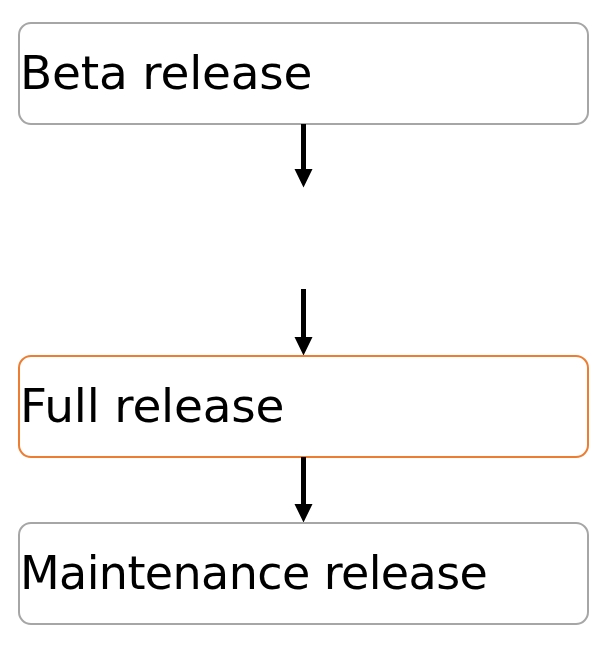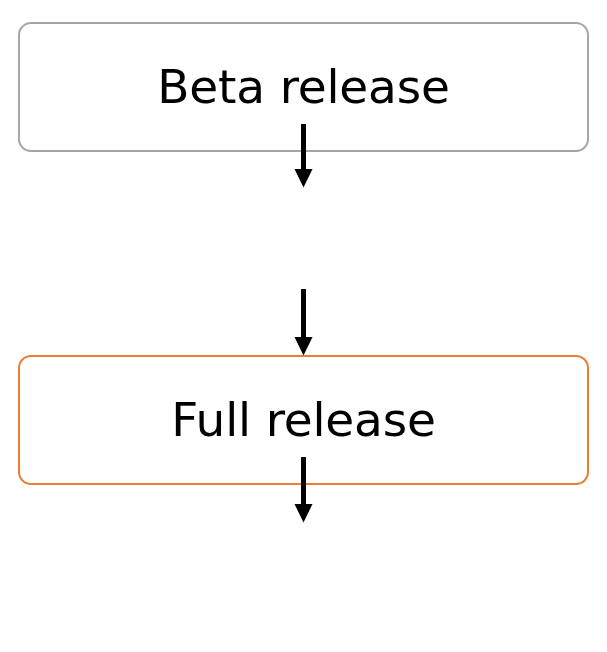--- a/index.html
+++ b/index.html
@@ -20,28 +20,28 @@
     width: 607px;
     height: 652px;
     background: #ffffff;
   }
 
   
   .node {
     position: absolute;
     left: 18px;
     width: 571px;
-    height: 130px;
+    height: 103px;
     box-sizing: border-box;
     background: #ffffff;
     border: 2px solid #a6a6a6;
     border-radius: 13px;
     display: flex;
     align-items: center;
-    justify-content: center;
+    justify-content: flex-start;
   }
   .node.highlight {
     border-color: #ed7d31;
   }
 
   .node-label {
     font-family: "DejaVu Sans", "Liberation Sans", sans-serif;
     font-size: 47px;
     font-weight: 400;
     line-height: 1;
@@ -100,14 +100,17 @@
   <div class="node node-full-release highlight" style="border-color: rgb(237, 125, 49);">
     <span class="node-label">Full release</span>
   </div>
 
   <div class="connector connector-3">
     <svg viewBox="0 0 19 66" preserveAspectRatio="none" aria-hidden="true">
       <path d="M 7 0 L 12 0 L 12 47 L 18.5 47 L 9.5 65.5 L 0.5 47 L 7 47 Z" fill="#000000"></path>
     </svg>
   </div>
 
+  <div class="node node-maintenance" style="border-color: rgb(166, 166, 166);">
+    <span class="node-label tight">Maintenance release</span>
+  </div>
 
 </div>
 
 </body></html>

